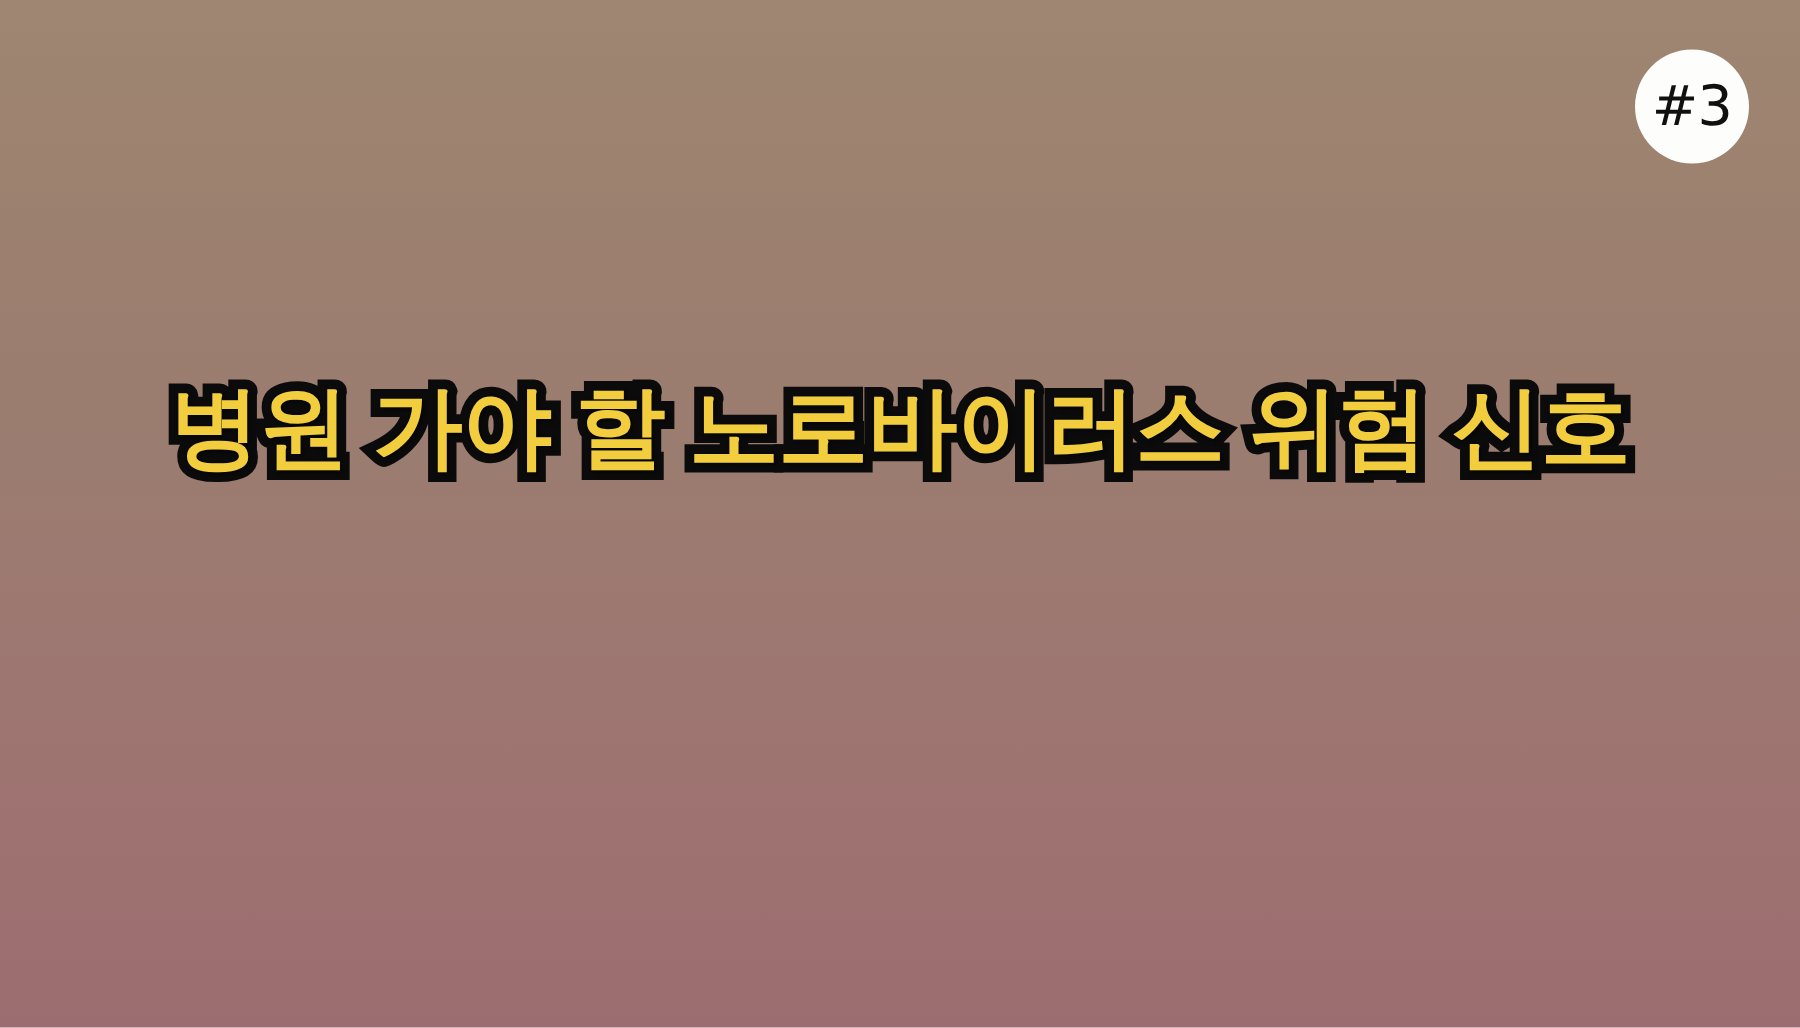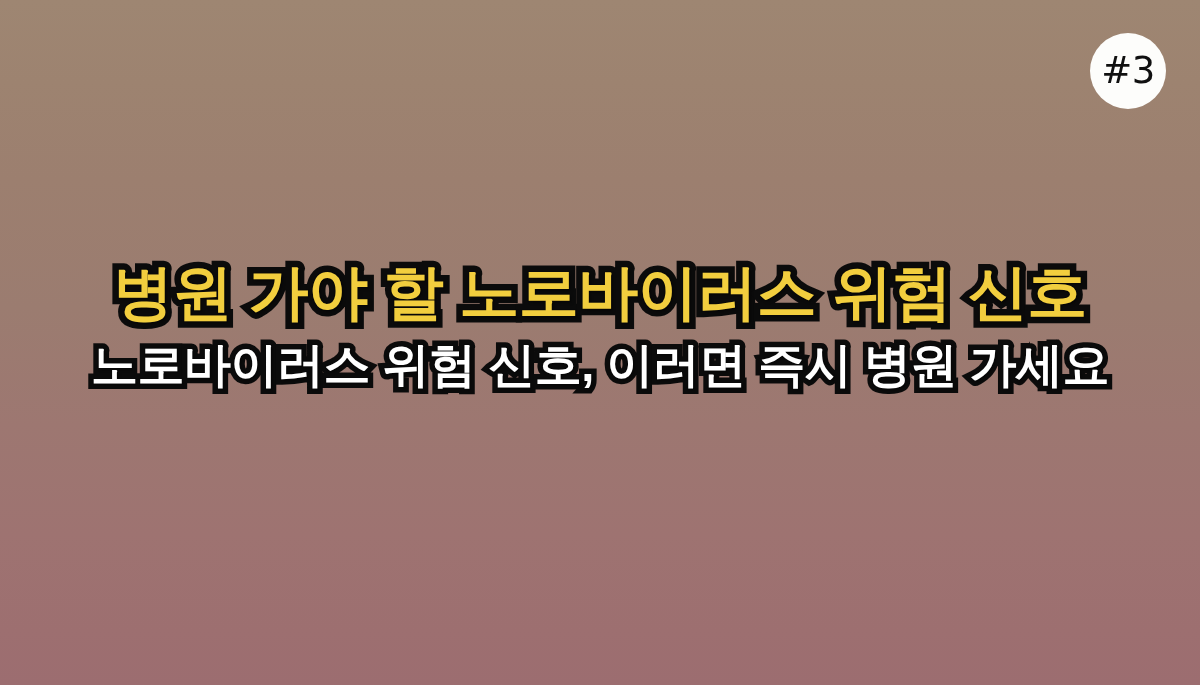--- a/index.html
+++ b/index.html
@@ -51,21 +51,21 @@
     line-height: 1;
     letter-spacing: -0.5px;
     font-family: "DejaVu Sans", "Liberation Sans", sans-serif;
     transform: translateY(-1px);
   }
 
   
   #caption-block {
     position: absolute;
     left: 0;
-    top: 254px;
+    top: 246px;
     width: 1200px;
     text-align: center;
   }
 
   .caption-line {
     display: block;
     white-space: nowrap;
     font-weight: 700;
   }
 
@@ -97,16 +97,15 @@
 <body>
 
 <div id="slide">
 
   <div id="badge">
     <span id="badge-label">#3</span>
   </div>
 
   <div id="caption-block">
     <span id="title-line" class="caption-line">병원 가야 할 노로바이러스 위험 신호</span>
-    <span id="subtitle-line" class="caption-line">노로바이러스 위험 신호, 이러면 즉시 병원 가세요</span>
   </div>
 
 </div>
 
 </body></html>

